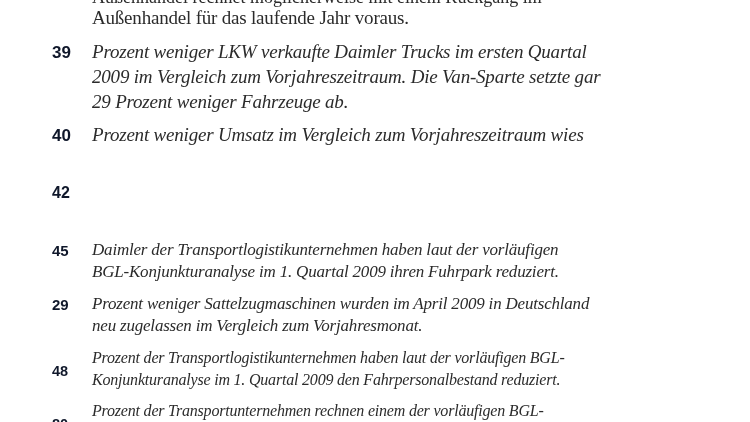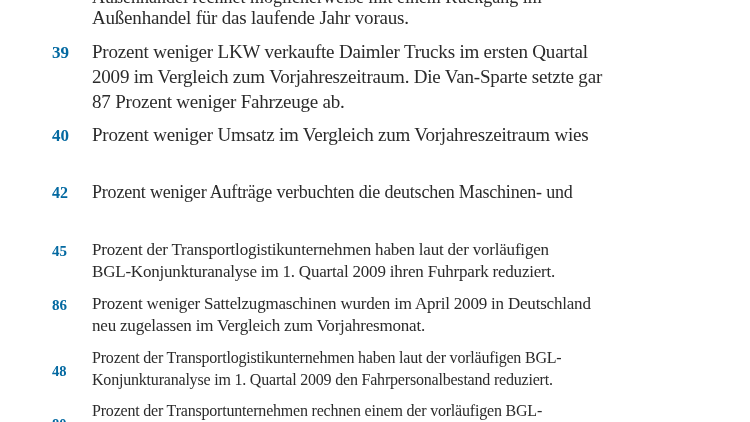--- a/index.html
+++ b/index.html
@@ -41,33 +41,33 @@
     }
     .entry {
       position: absolute;
       left: 0;
       width: 750px;
     }
     .entry .num {
       position: absolute;
       left: 52px;
       top: 0;
-      font-family: Liberation Serif, serif;
+      font-family: Liberation Sans, sans-serif;
       font-weight: bold;
-      color: #0369a1;
+      color: #0f172a;
       white-space: nowrap;
     }
     .entry .text {
       position: absolute;
       left: 92px;
       top: 0;
       white-space: nowrap;
       letter-spacing: -0.2px;
     }
-    .entry .text div { display: block; }
+    .entry .text div { display: block; font-style: italic; }
 
     
     .t1 .num  { font-size: 17px; line-height: 25px; top: 1px; }
     .t1 .text { font-size: 19px; line-height: 25px; }
     .t2 .num  { font-size: 16px; line-height: 24px; top: 1px; }
     .t2 .text { font-size: 18px; line-height: 24px; }
     .t3 .num  { font-size: 15px; line-height: 22px; top: 1px; }
     .t3 .text { font-size: 17px; line-height: 22px; }
     .t4 .num  { font-size: 14.5px; line-height: 22px; top: 1px; margin-top: 12px; }
     .t4 .text { font-size: 16px; line-height: 22px; }
@@ -79,48 +79,47 @@
 
   <div class="clipped-line">Außenhandel rechnet möglicherweise mit einem Rückgang im</div>
 
   <div class="intro-tail">Außenhandel für das laufende Jahr voraus.</div>
 
   <div class="entry t1" style="top:39px;">
     <span class="num">39</span>
     <div class="text">
       <div>Prozent weniger LKW verkaufte Daimler Trucks im ersten Quartal</div>
       <div>2009 im Vergleich zum Vorjahreszeitraum. Die Van-Sparte setzte gar</div>
-      <div>87 Prozent weniger Fahrzeuge ab.</div>
+      <div>29 Prozent weniger Fahrzeuge ab.</div>
     </div>
   </div>
 
   <div class="entry t1" style="top:122px;">
     <span class="num">40</span>
     <div class="text">
       <div>Prozent weniger Umsatz im Vergleich zum Vorjahreszeitraum wies</div>
     </div>
   </div>
 
   <div class="entry t2" style="top:180px;">
     <span class="num">42</span>
     <div class="text">
-      <div>Prozent weniger Aufträge verbuchten die deutschen Maschinen- und</div>
     </div>
   </div>
 
   <div class="entry t3" style="top:239px;">
     <span class="num">45</span>
     <div class="text">
-      <div>Prozent der Transportlogistikunternehmen haben laut der vorläufigen</div>
+      <div>Daimler der Transportlogistikunternehmen haben laut der vorläufigen</div>
       <div>BGL-Konjunkturanalyse im 1. Quartal 2009 ihren Fuhrpark reduziert.</div>
     </div>
   </div>
 
   <div class="entry t3" style="top:293px;">
-    <span class="num">86</span>
+    <span class="num">29</span>
     <div class="text">
       <div>Prozent weniger Sattelzugmaschinen wurden im April 2009 in Deutschland</div>
       <div>neu zugelassen im Vergleich zum Vorjahresmonat.</div>
     </div>
   </div>
 
   <div class="entry t4" style="top:347px;">
     <span class="num">48</span>
     <div class="text">
       <div>Prozent der Transportlogistikunternehmen haben laut der vorläufigen BGL-</div>

